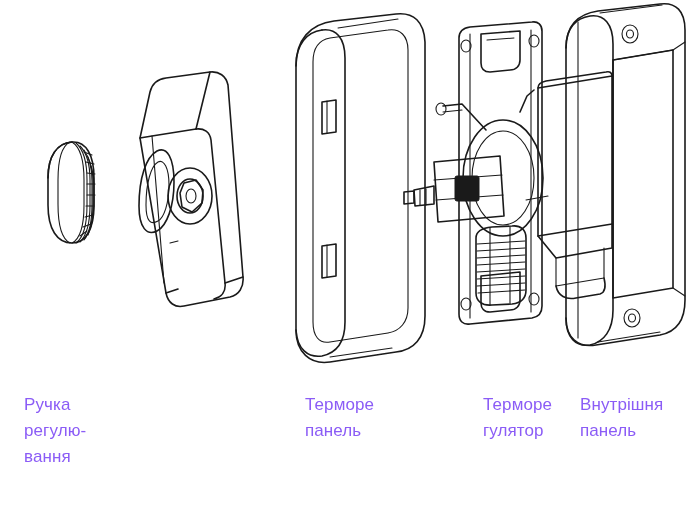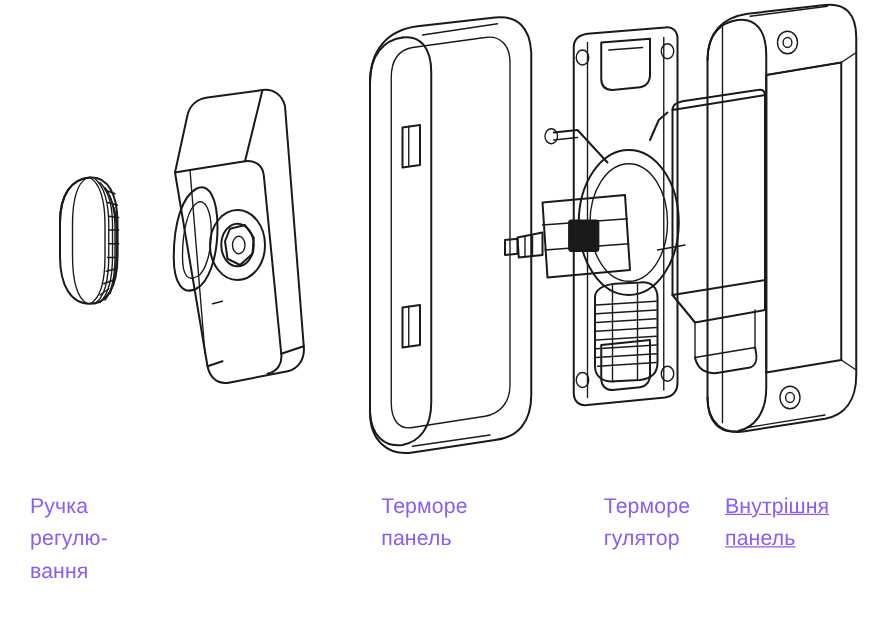--- a/index.html
+++ b/index.html
@@ -27,21 +27,21 @@
     font-size: 17px;
     color: #8b5cf6;
     line-height: 26px;
     white-space: pre-line;
     letter-spacing: 0.1px;
   }
   #label-0 { left: 24px;  top: 392px; width: 110px; }
   #label-1 { left: 151px; top: 418px; width: 110px; }
   #label-2 { left: 305px; top: 392px; width: 120px; }
   #label-3 { left: 444px; top: 392px; width: 120px; margin-left: 39px; }
-  #label-4 { left: 580px; top: 392px; width: 120px; text-decoration: underline; }
+  #label-4 { left: 580px; top: 392px; width: 120px; }
   svg { display: block; }
   .ln { fill: none; stroke: #1a1a1a; stroke-width: 1.6; stroke-linejoin: round; stroke-linecap: round; }
   .ln-thin { fill: none; stroke: #1a1a1a; stroke-width: 1.1; stroke-linejoin: round; stroke-linecap: round; }
   .fill-dark { fill: #1a1a1a; stroke: #1a1a1a; stroke-width: 1; }
 </style>
 </head>
 <body>
 
 <div id="diagram-root">
 

